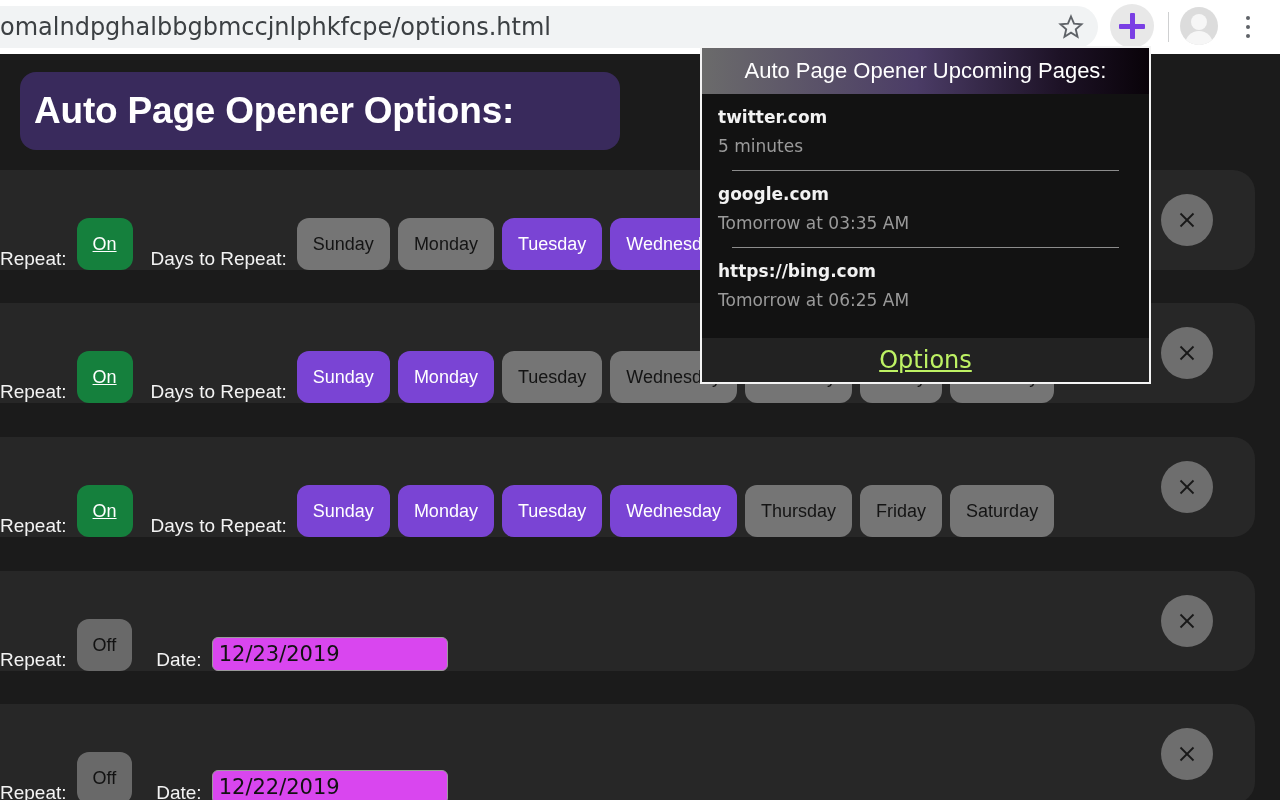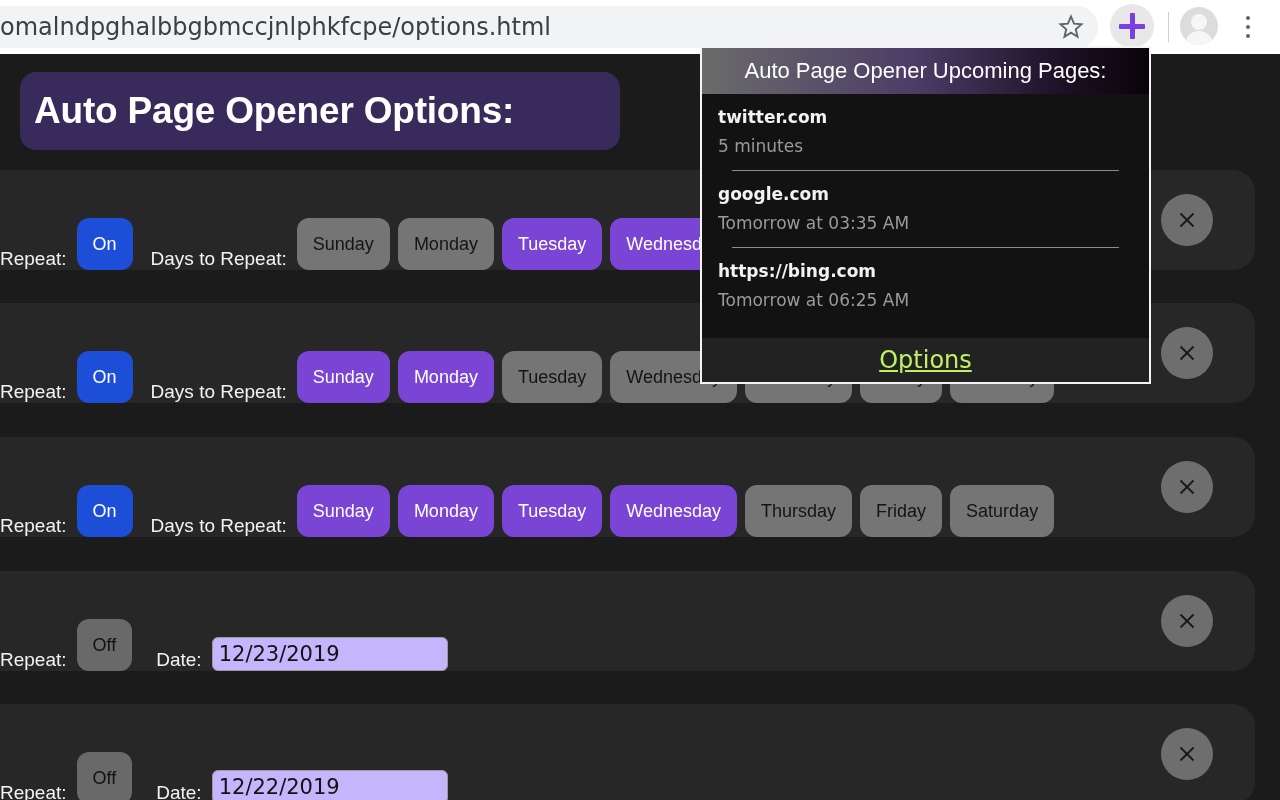--- a/index.html
+++ b/index.html
@@ -125,30 +125,30 @@
   .pill {
     height: 52px;
     min-width: 54px;
     border-radius: 12px;
     display: flex; align-items: center; justify-content: center;
     font-size: 18px;
     padding: 0 16px;
     margin-right: 8px;
     white-space: nowrap;
   }
-  .pill.on  { background: #1d4ed8; color: #ffffff; }
+  .pill.on  { background: #15803d; color: #ffffff; text-decoration: underline; }
   .pill.off { background: #696969; color: #121212; }
   .pill.day-on  { background: #7a44d4; color: #ffffff; }
   .pill.day-off { background: #757575; color: #141414; }
   .pill-repeat { margin-right: 14px; }
   .days-label { margin-left: 4px; }
   .date-label { margin-left: 10px; margin-right: 10px; }
   .date-input {
     width: 236px; height: 34px;
-    background: #c4b5fd;
+    background: #d946ef;
     border: 1px solid #9a9a9a;
     border-radius: 6px;
     color: #121212;
     font-size: 21px;
     padding: 8px 6px;
     font-family: "DejaVu Sans", sans-serif;
   }
   .row-delete {
     position: absolute; right: 42px; top: 24px;
     width: 52px; height: 52px;

